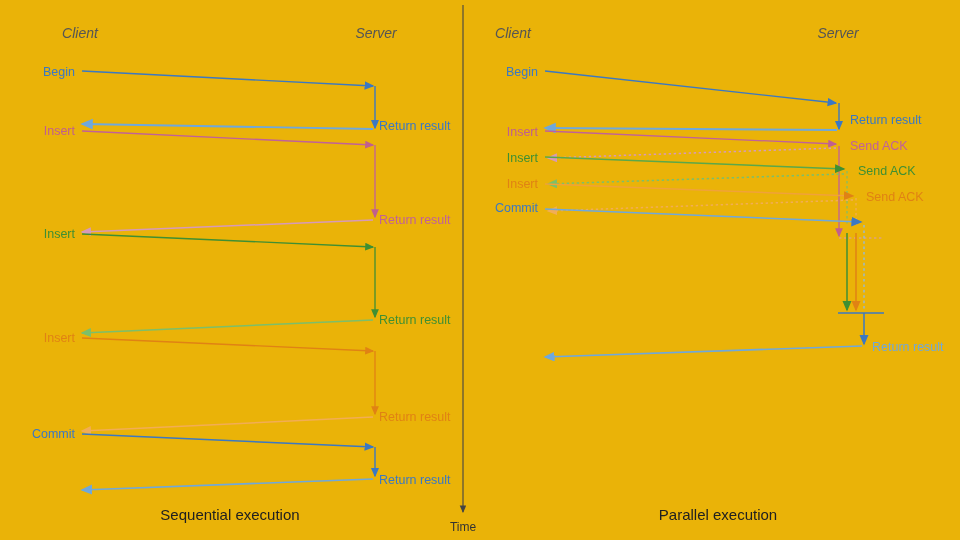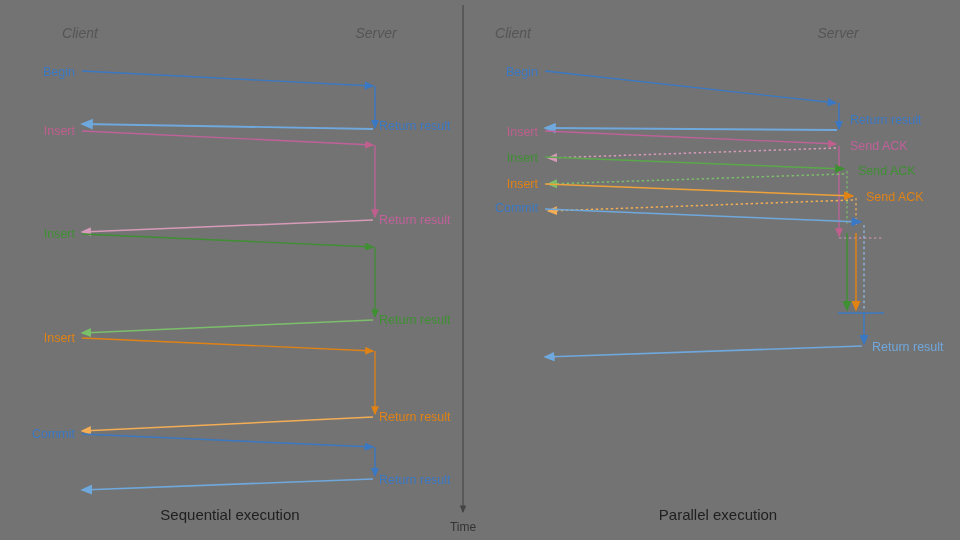--- a/index.html
+++ b/index.html
@@ -1,18 +1,18 @@
 <!DOCTYPE html>
 <html><head>
 <meta charset="utf-8">
 <style>
   html,body{margin:0;padding:0;background:#ffffff;}
   body{width:960px;height:540px;overflow:hidden;
        font-family:"Liberation Sans","DejaVu Sans",sans-serif;}
-  #stage{position:relative;width:960px;height:540px;background:#737373;}
+  #stage{position:relative;width:960px;height:540px;background:#eab308;}
   svg{position:absolute;left:0;top:0;}
   text{font-family:"Liberation Sans","DejaVu Sans",sans-serif;}
   .actor{font-size:14px;font-style:italic;fill:#555555;}
   .caption{font-size:15px;fill:#202020;}
   .msg{font-size:12.5px;}
   .timelbl{font-size:12px;fill:#333333;}
 </style>
 </head>
 <body>
 

